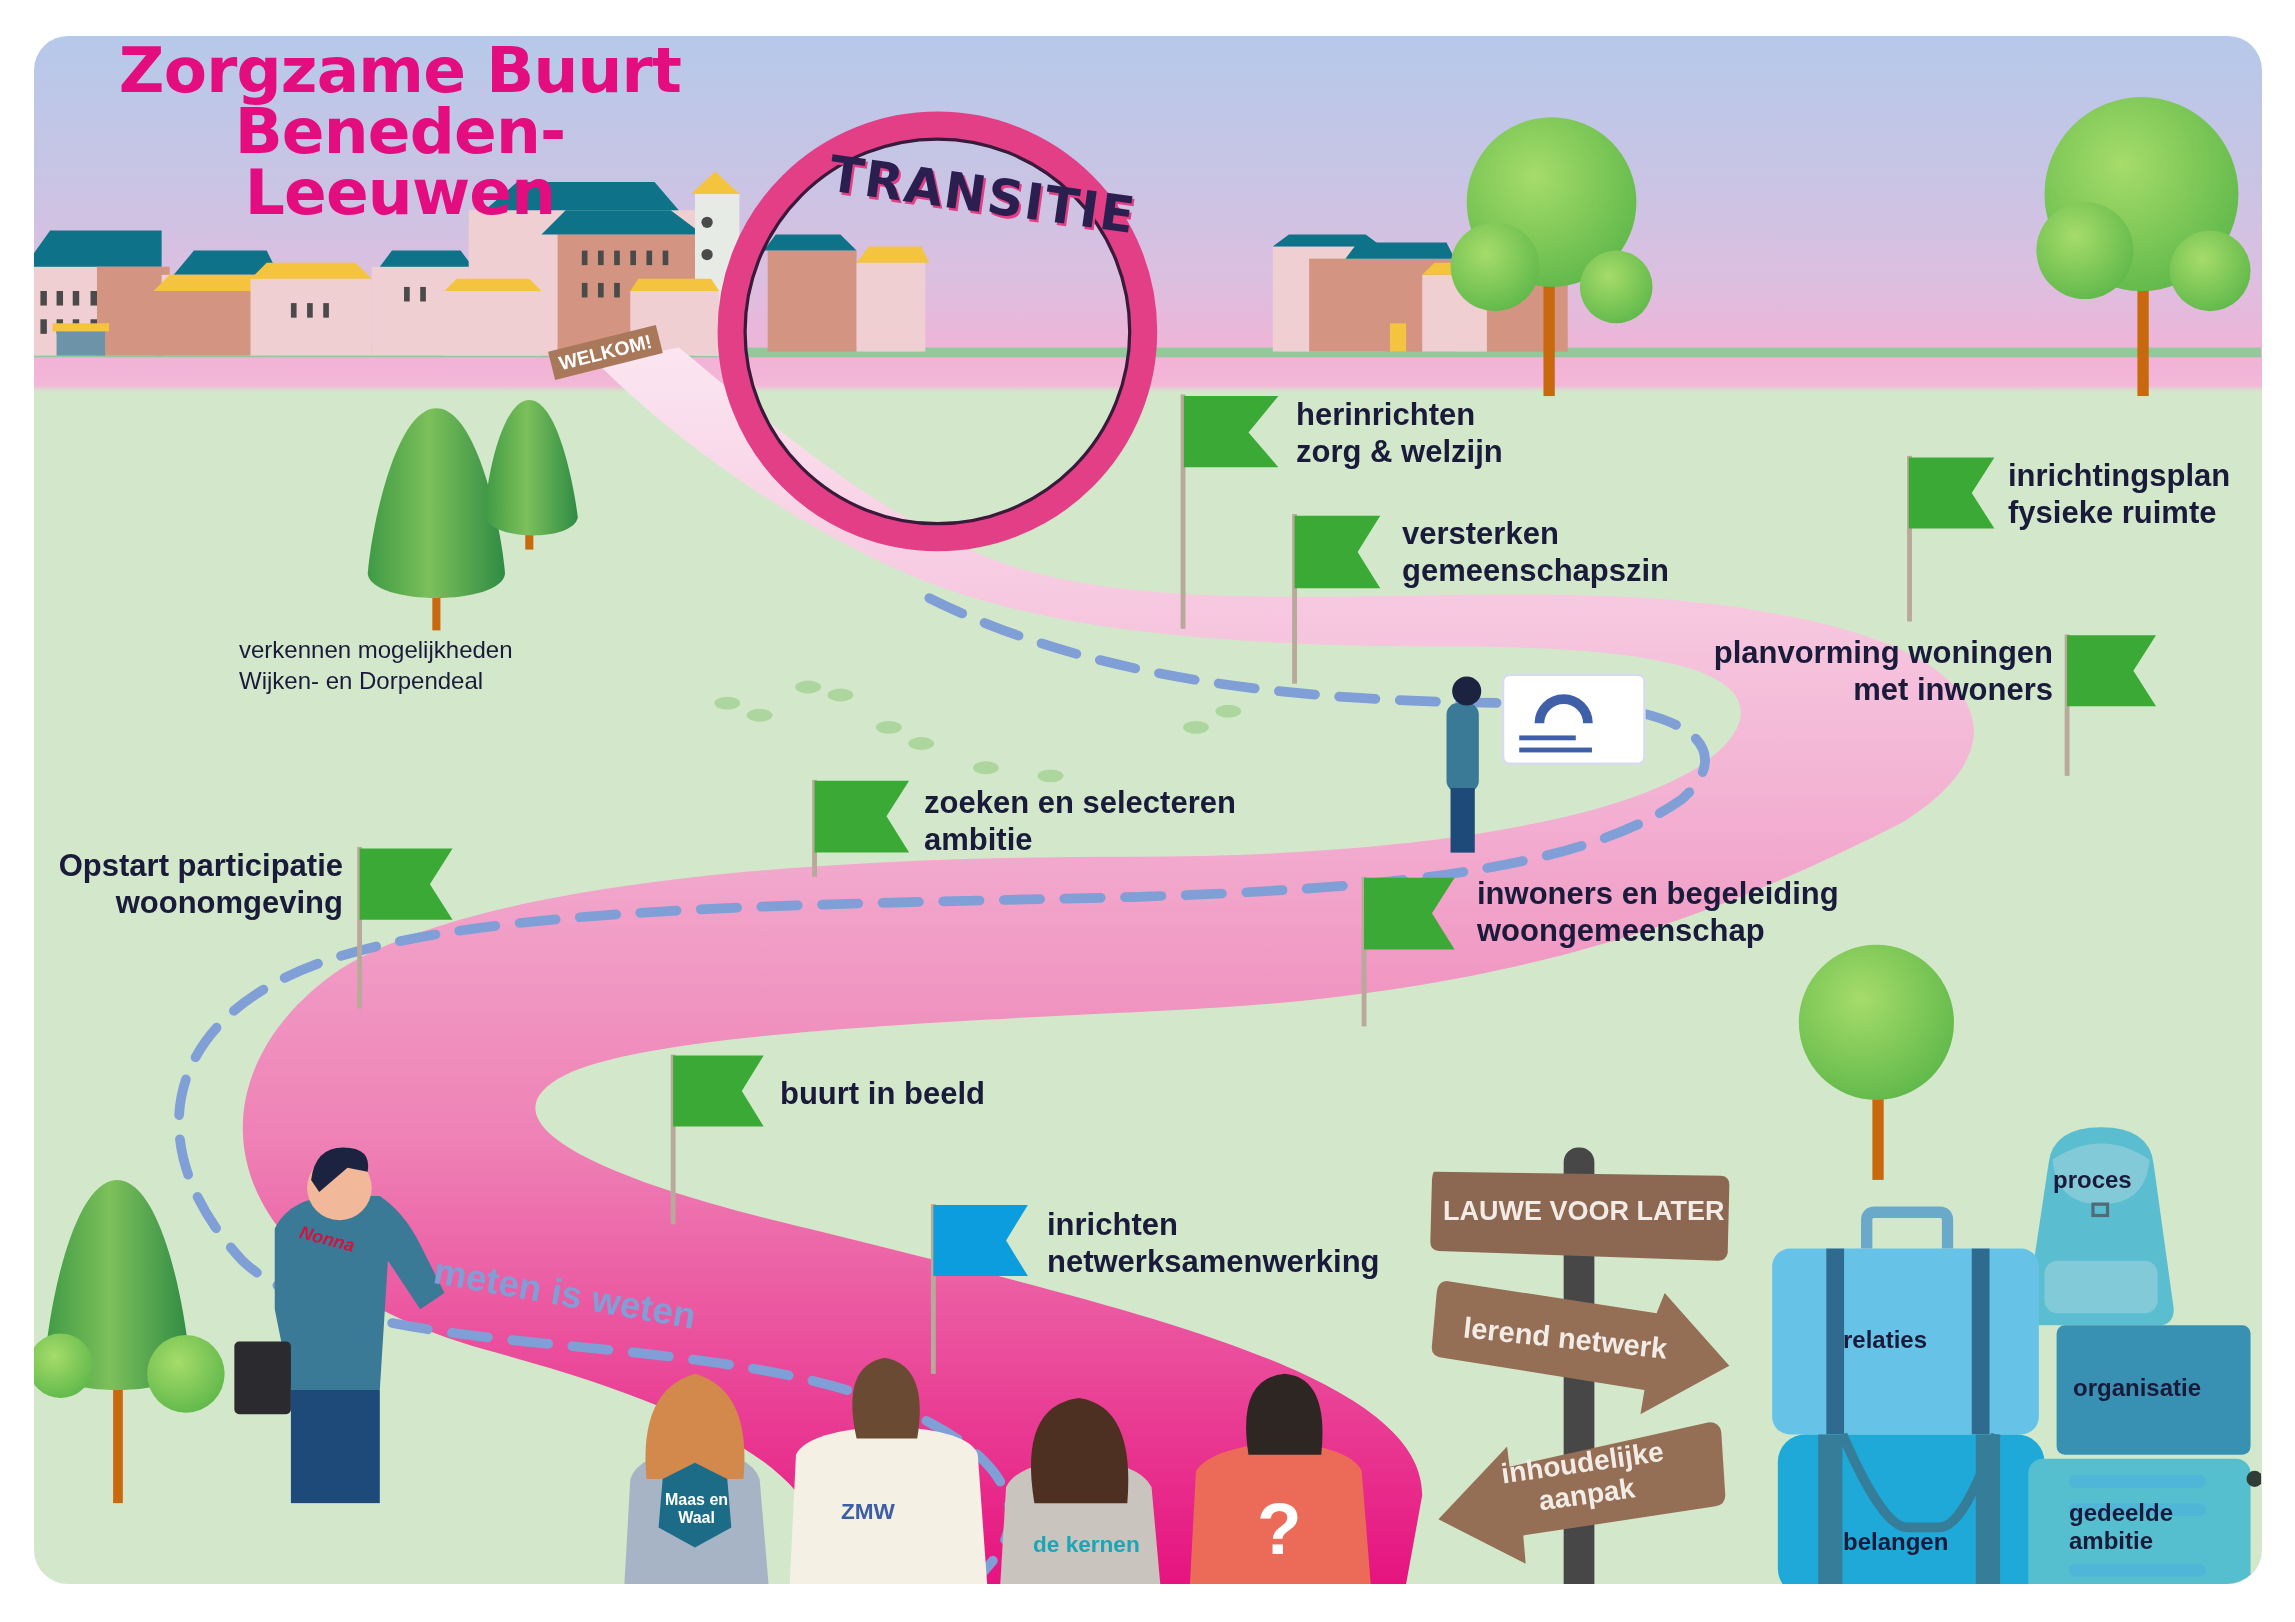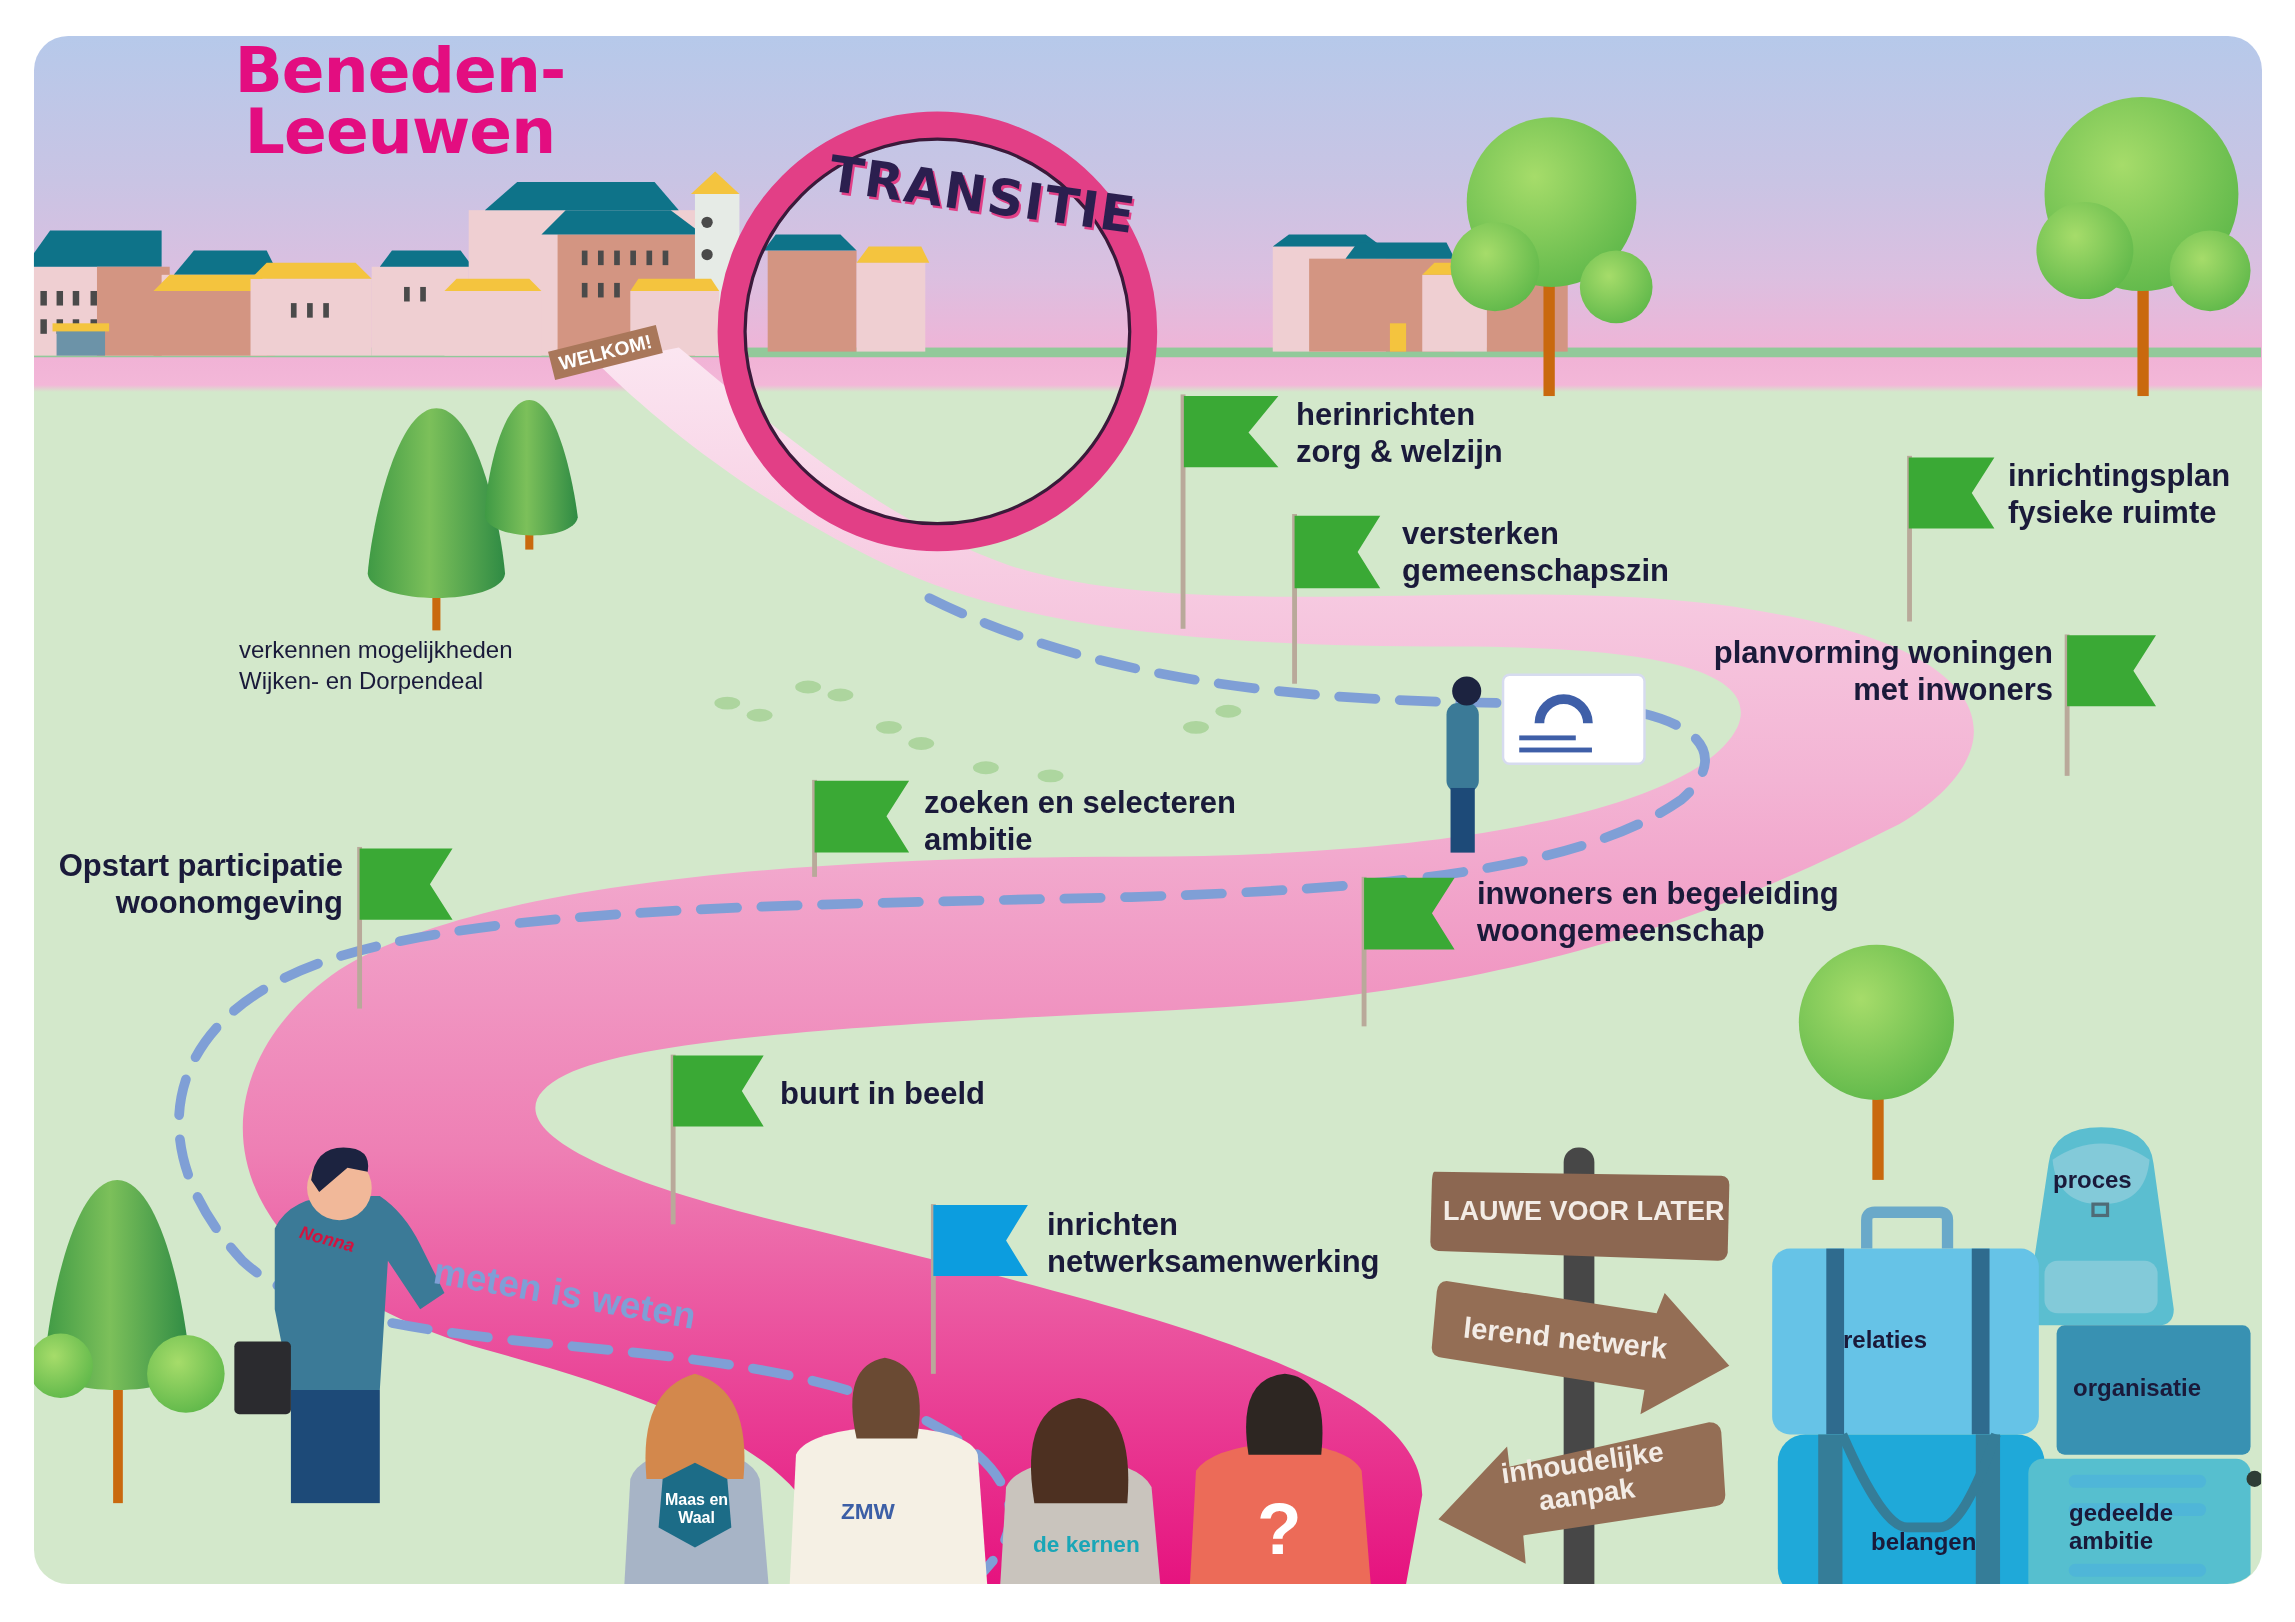--- a/index.html
+++ b/index.html
@@ -282,20 +282,21 @@
       </g>
       <g>
         <path d="M1480 1820 Q1500 1790 1585 1785 Q1670 1790 1685 1820 L1700 2007 L1470 2007 Z" fill="#ec6b58"></path>
         <path d="M1545 1800 Q1530 1705 1590 1700 Q1645 1705 1635 1800 Z" fill="#2d2622"></path>
       </g>
     </g>
   </g>
 </svg>
 
 <div class="title">
+  <div>Zorgzame Buurt</div>
   <div>Beneden-Leeuwen</div>
 </div>
 
 <div class="transitie">TRANSITIE</div>
 <div class="welkom">WELKOM!</div>
 
 <div class="lbl" style="left:1296px;top:396px;">
   <div>herinrichten</div>
   <div>zorg &amp; welzijn</div>
 </div>
@@ -341,21 +342,21 @@
 <div class="sign" style="left:1443px;top:1196px;font-size:27px;">LAUWE VOOR LATER</div>
 <div class="sign" style="left:1463px;top:1322px;font-size:29px;transform:rotate(6deg);">lerend netwerk</div>
 <div class="sign" style="left:1503px;top:1447px;font-size:28px;line-height:32px;transform:rotate(-8deg);text-align:center;">
   <div>inhoudelijke</div>
   <div>aanpak</div>
 </div>
 
 <div class="bagtxt" style="left:2053px;top:1166px;width:97px;">proces</div>
 <div class="bagtxt" style="left:1843px;top:1326px;width:137px;">relaties</div>
 <div class="bagtxt" style="left:2073px;top:1374px;width:170px;">organisatie</div>
-<div class="bagtxt" style="left:1843px;top:1528px;width:137px;padding-left:28px;">belangen</div>
+<div class="bagtxt" style="left:1843px;top:1528px;width:137px;">belangen</div>
 <div class="bagtxt" style="left:2069px;top:1499px;width:145px;">
   <div>gedeelde</div>
   <div>ambitie</div>
 </div>
 
 <div class="shirt-text" style="left:664px;top:1491px;width:65px;text-align:center;font-size:16px;color:#ffffff;">Maas en Waal</div>
 <div class="shirt-text" style="left:841px;top:1499px;font-size:22.6px;color:#3c5fa6;">ZMW</div>
 <div class="shirt-text" style="left:1033px;top:1532px;font-size:22.6px;color:#1aa6b7;">de kernen</div>
 <div class="shirt-text" style="left:1257px;top:1487px;font-size:73px;color:#ffffff;">?</div>
 <div class="shirt-text" style="left:299px;top:1229px;font-size:18px;color:#d2133f;font-style:italic;transform:rotate(15deg);">Nonna</div>

